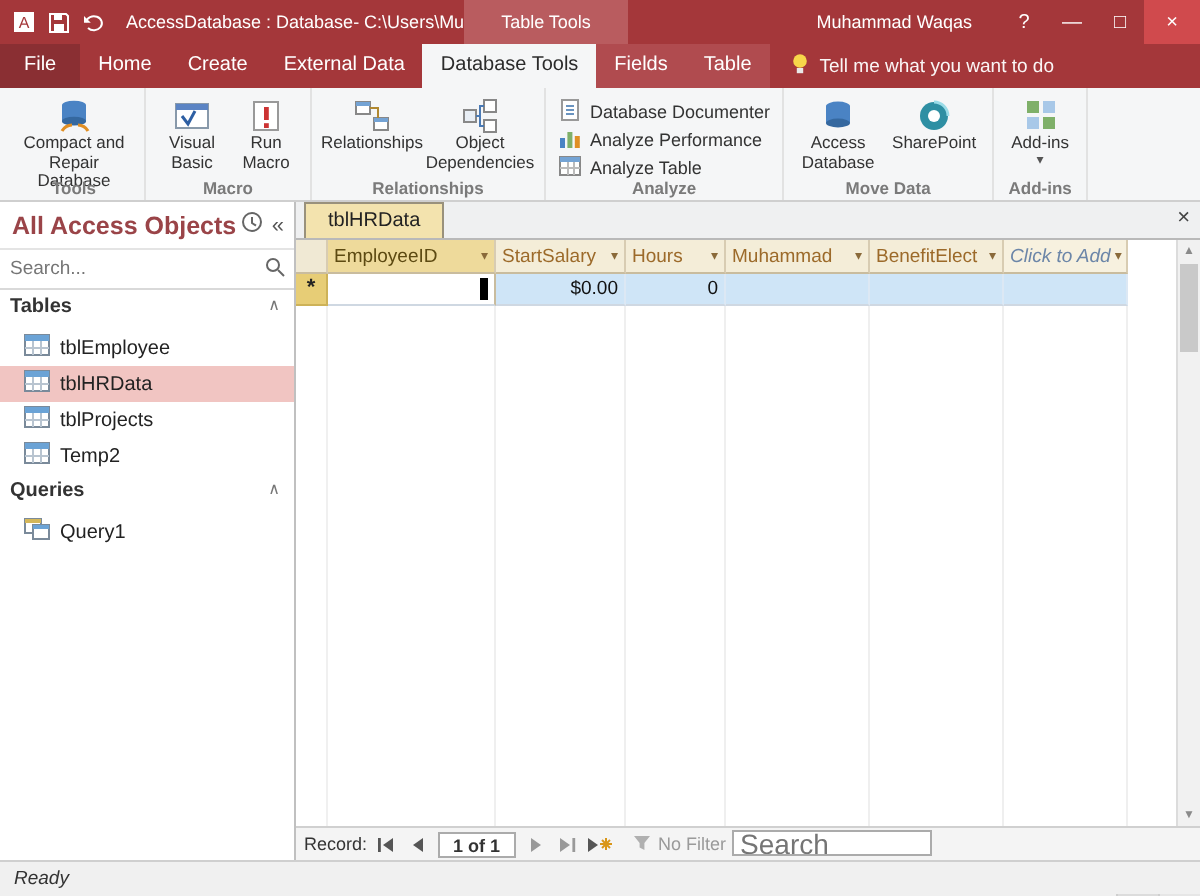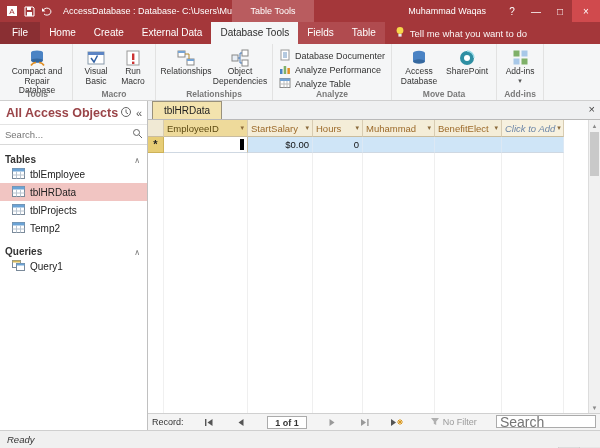--- a/index.html
+++ b/index.html
@@ -38,21 +38,21 @@
 
 .workspace{display:flex;height:329px;}
 
 
 .navpane{width:148px;border-right:1px solid #c0c0c0;display:flex;flex-direction:column;background:#fff;}
 .nav-title{height:24px;display:flex;align-items:center;padding:0 5px 0 6px;font-size:12.5px;font-weight:bold;color:#9a4448;border-bottom:1px solid #e4e4e4;}
 .nav-title .ttl{flex:1;white-space:nowrap;overflow:hidden;}
 .nav-title .paneicons{display:flex;align-items:center;gap:4px;color:#555;font-size:11px;font-weight:normal;}
 .nav-search{height:20px;border-bottom:1px solid #d9d9d9;display:flex;align-items:center;padding-right:4px;}
 .nav-search input{flex:1;border:none;outline:none;font-size:9.5px;padding:0 5px;color:#555;background:#fff;min-width:0;}
-.nav-section{display:flex;align-items:flex-end;height:17px;padding:0 7px 0 5px;font-weight:bold;color:#333;font-size:10px;margin-top:3px;}
+.nav-section{display:flex;align-items:flex-start;height:17px;padding:0 7px 0 5px;font-weight:bold;color:#333;font-size:10px;margin-top:3px;}
 .nav-section .chev{margin-left:auto;font-size:8px;color:#777;font-weight:normal;}
 .nav-item{display:flex;align-items:center;height:18px;padding-left:12px;gap:5px;font-size:10px;color:#222;}
 .nav-item.selected{background:#f1c5c2;}
 .nav-item svg{flex:none;}
 
 
 .main{flex:1;display:flex;flex-direction:column;position:relative;background:#fff;min-width:0;}
 .doctabs{height:19px;background:#eff0f1;border-bottom:1px solid #b9b9b9;display:flex;align-items:flex-end;padding-left:4px;position:relative;}
 .doctab{height:18px;display:flex;align-items:center;padding:0 11px;background:#f3e3ae;border:1px solid #99917c;border-bottom:none;font-size:10px;color:#222;}
 .closex{position:absolute;right:5px;top:3px;font-size:11px;color:#444;line-height:1;}
@@ -76,21 +76,21 @@
 .fcol{flex:none;border-right:1px solid #efefef;}
 .w0{width:84px;}.w1{width:65px;}.w2{width:50px;}.w3{width:72px;}.w4{width:67px;}.w5{width:62px;}
 
 
 .vscroll{position:absolute;top:19px;right:0;bottom:17px;width:12px;background:#f1f1f1;border-left:1px solid #dcdcdc;}
 .varrow{height:11px;display:flex;align-items:center;justify-content:center;color:#8a8a8a;font-size:6px;}
 .vthumb{position:absolute;top:12px;left:1px;right:1px;height:44px;background:#c9c9c9;}
 .varrow.bottom{position:absolute;bottom:0;left:0;right:0;}
 
 
-.recnav{height:17px;background:#f4f4f4;border-top:1px solid #d0d0d0;display:flex;align-items:center;padding:0 4px;gap:3px;font-size:9px;color:#333;flex:none;justify-content:space-between;}
+.recnav{height:17px;background:#f4f4f4;border-top:1px solid #d0d0d0;display:flex;align-items:center;padding:0 4px;gap:3px;font-size:9px;color:#333;flex:none;}
 .navbtn{display:flex;align-items:center;justify-content:center;width:13px;height:13px;}
 .pos{border:1px solid #ababab;background:#fff;padding:0 7px;height:13px;line-height:12px;font-size:9px;font-weight:bold;}
 .filter{display:flex;align-items:center;gap:3px;color:#9a9a9a;margin-left:7px;}
 .rsearch input{width:100px;height:13px;border:1px solid #ababab;font-size:14px;padding:0 3px;color:#444;outline:none;}
 
 
 .statusbar{height:18px;background:#f0f0f0;border-top:1px solid #cfcfcf;display:flex;align-items:center;font-size:9.5px;color:#333;font-style:italic;}
 .status-left{padding-left:7px;}
 .status-right{margin-left:auto;display:flex;align-items:center;margin-top:32px;}
 .numlock{margin-right:48px;font-size:9px;}

